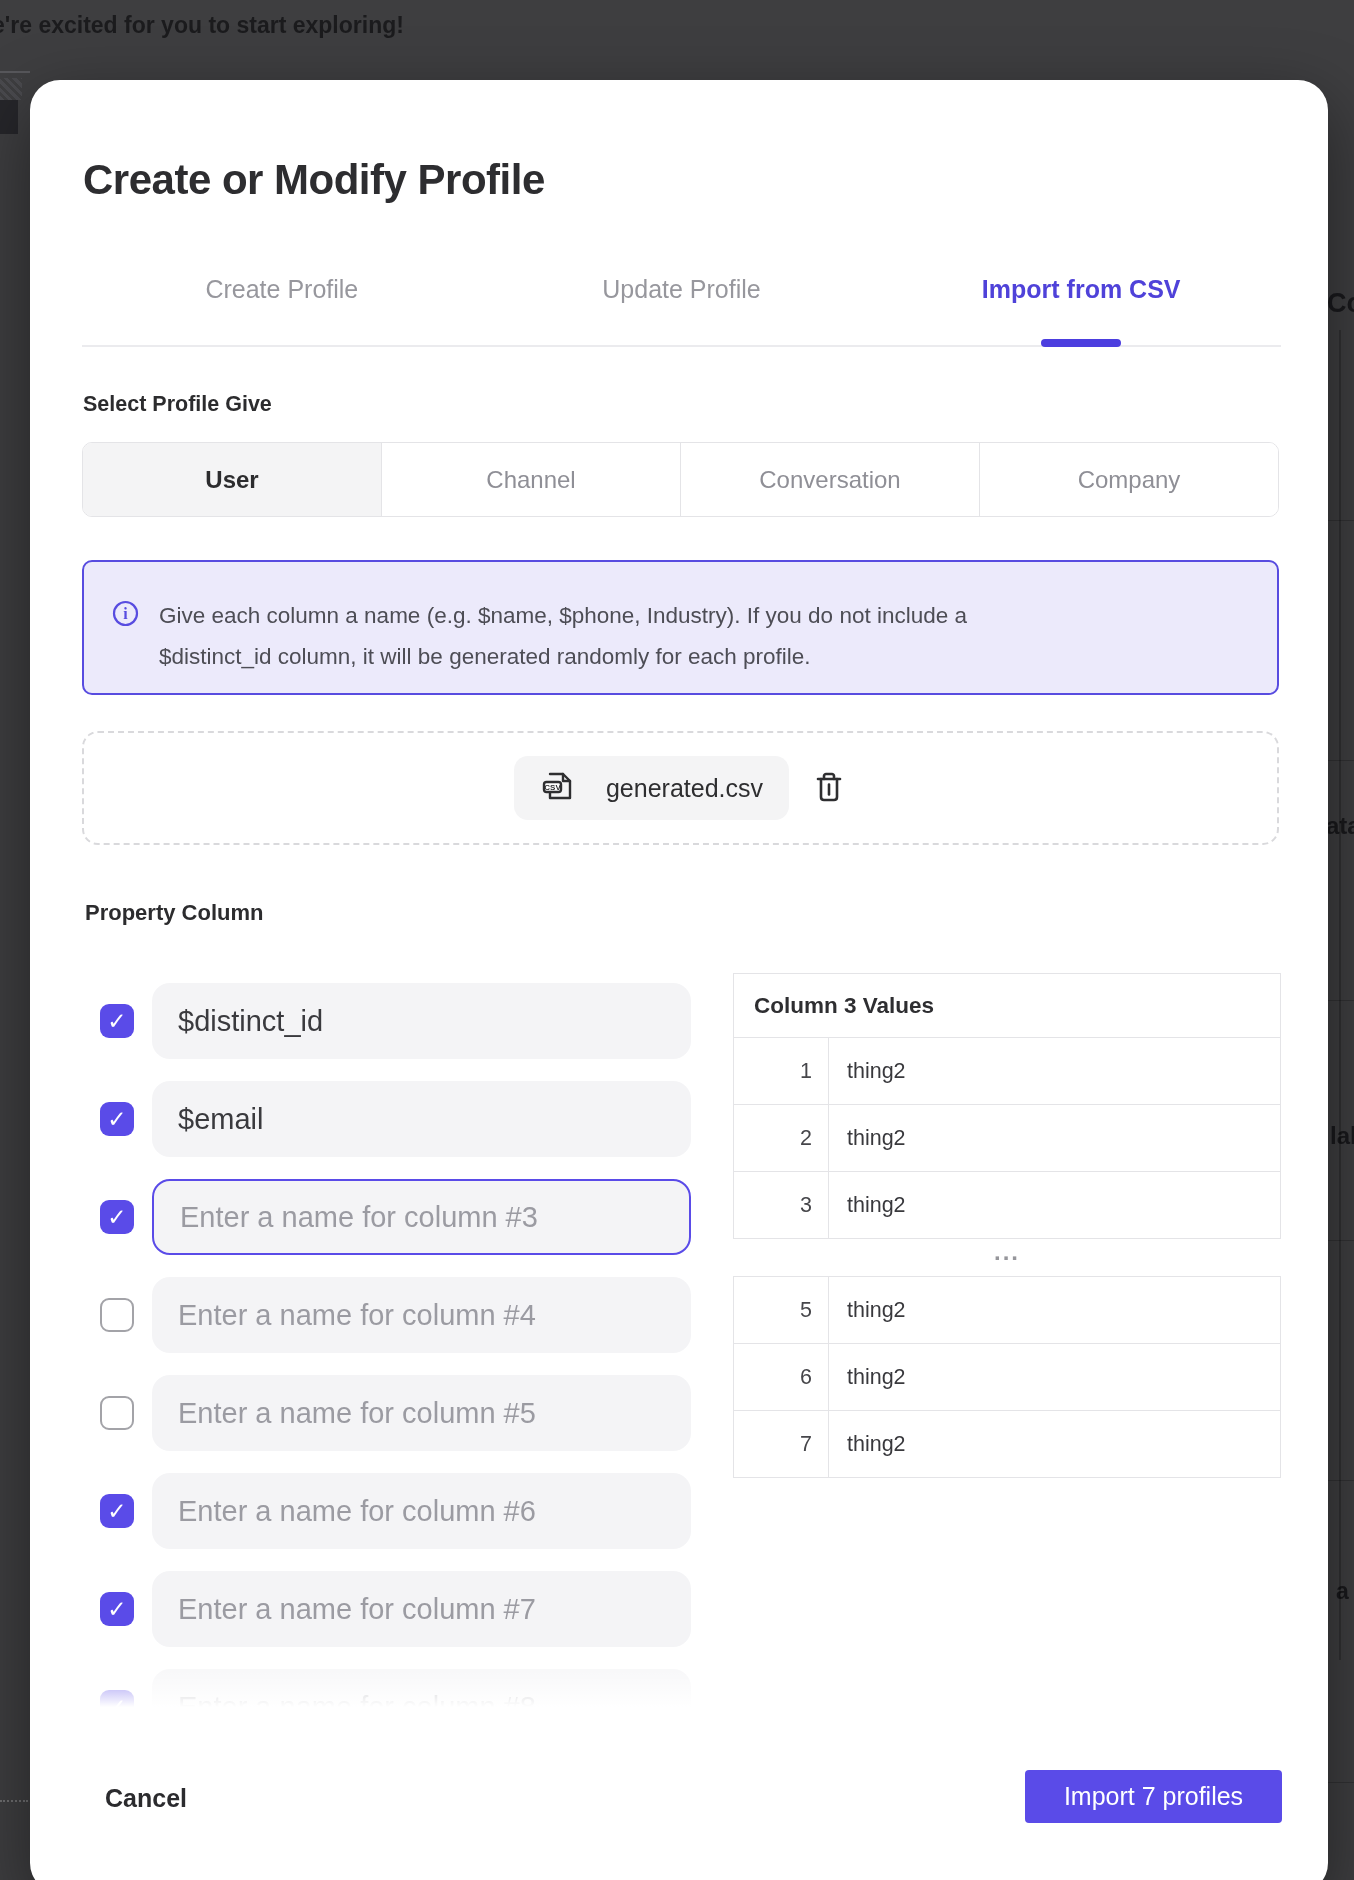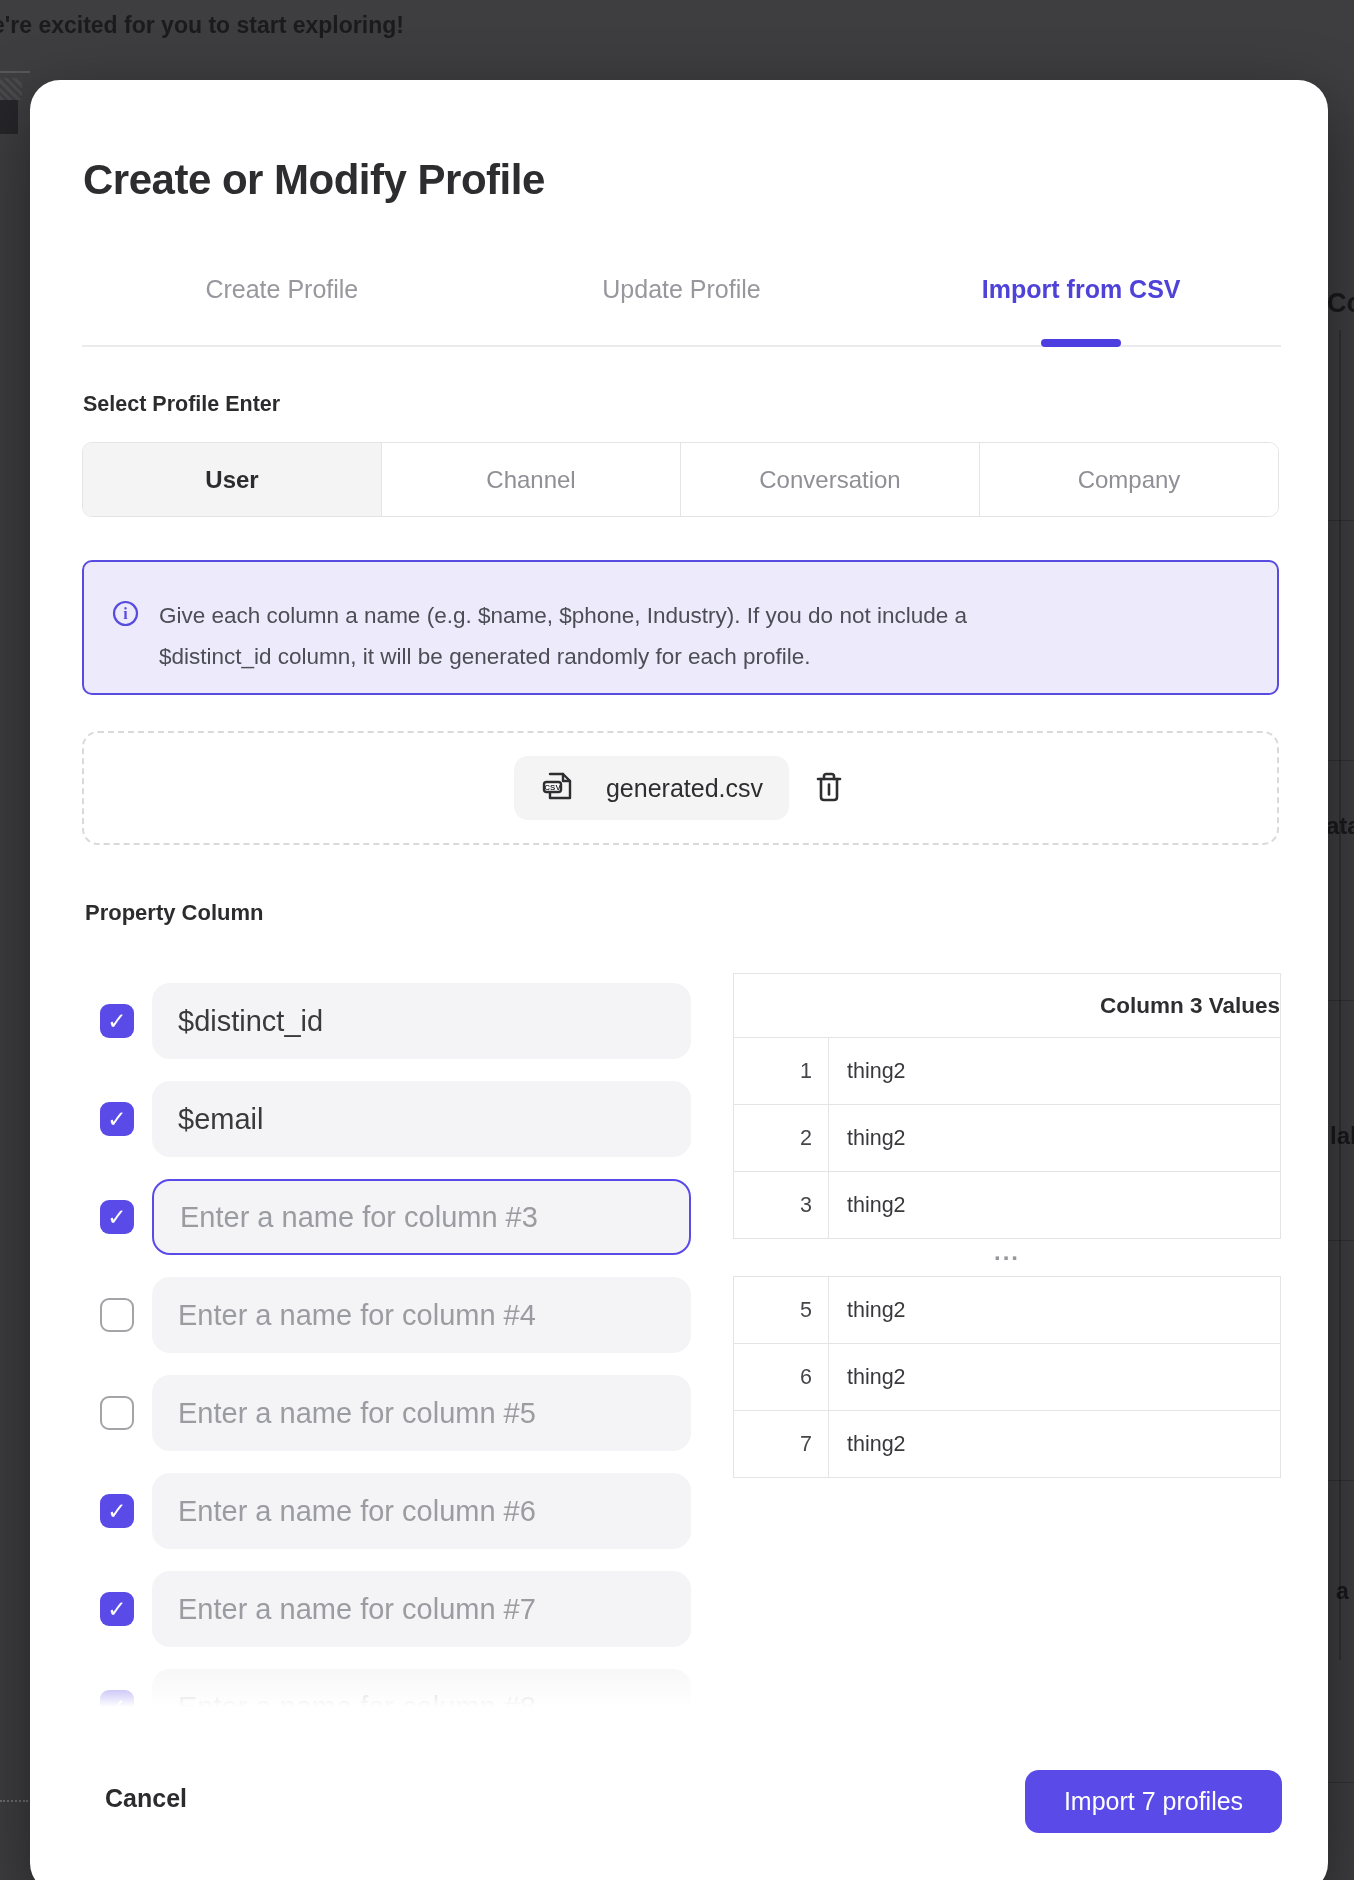--- a/index.html
+++ b/index.html
@@ -78,32 +78,32 @@
   .prop-input{width:539px;height:76px;border:none;outline:none;background:var(--input-bg);
     border-radius:18px;font-family:inherit;font-size:29px;color:#3A3A3E;padding:0 26px;}
   .prop-input::placeholder{color:var(--placeholder);opacity:1;}
   .prop-row.focused .prop-input{border:2px solid var(--accent);}
   .list-fade{position:absolute;left:0;top:1570px;width:703px;height:62px;
     background:linear-gradient(to bottom,rgba(255,255,255,0),#fff 92%);pointer-events:none;}
   
   .values-table{position:absolute;left:703px;width:548px;border-collapse:collapse;background:#fff;}
   .values-table.t1{top:893px;}
   .values-table.t2{top:1196px;}
-  .values-table th{height:64px;text-align:right;padding-left:20px;font-size:22.5px;font-weight:600;color:#2E2E31;}
+  .values-table th{height:64px;text-align:left;padding-left:20px;font-size:22.5px;font-weight:600;color:#2E2E31;}
   .values-table td{height:67px;font-size:21.5px;}
   .values-table th,.values-table td{border:1.5px solid var(--border-gray);}
   td.num{width:95px;text-align:right;padding-right:16px;color:#46464A;}
   td.val{padding-left:18px;color:#39393D;}
   .ellipsis{position:absolute;left:703px;top:1158px;width:548px;text-align:center;
     font-size:24px;font-weight:700;color:#96969B;letter-spacing:2px;}
   
   .cancel-btn{position:absolute;left:75px;top:1704px;background:none;border:none;cursor:pointer;
     font-family:inherit;font-size:25px;font-weight:600;color:#2B2B2E;}
-  .import-btn{position:absolute;left:995px;top:1690px;width:257px;height:63px;border:none;cursor:pointer;
-    border-radius:14px;background:var(--accent);color:#fff;font-family:inherit;font-size:25px;font-weight:500;}
+  .import-btn{position:absolute;left:995px;top:1690px;width:257px;height:53px;border:none;cursor:pointer;
+    border-radius:4px;background:var(--accent);color:#fff;font-family:inherit;font-size:25px;font-weight:500;}
 </style>
 </head>
 <body>
 
 <div class="bg-banner-text">e're excited for you to start exploring!</div>
 <div class="bg-line1"></div>
 <div class="bg-stripes"></div>
 <div class="bg-bar"></div>
 <span class="bg-frag frag-0">Co</span>
 <span class="bg-frag frag-1">ata</span>
@@ -123,21 +123,21 @@
   <h1 class="modal-title">Create or Modify Profile</h1>
 
   <div class="tab-bar">
       <div class="tab">Create Profile</div>
       <div class="tab">Update Profile</div>
       <div class="tab active">Import from CSV</div>
     </div>
   <div class="tab-line"></div>
   <div class="tab-indicator"></div>
 
-  <div class="select-label">Select Profile Enter</div>
+  <div class="select-label">Select Profile Give</div>
   <div class="segmented">
       <div class="seg selected">User</div>
       <div class="seg">Channel</div>
       <div class="seg">Conversation</div>
       <div class="seg">Company</div>
     </div>
 
   <div class="infobox">
     <span class="info-icon">
       <svg width="27" height="27" viewBox="0 0 27 27">

